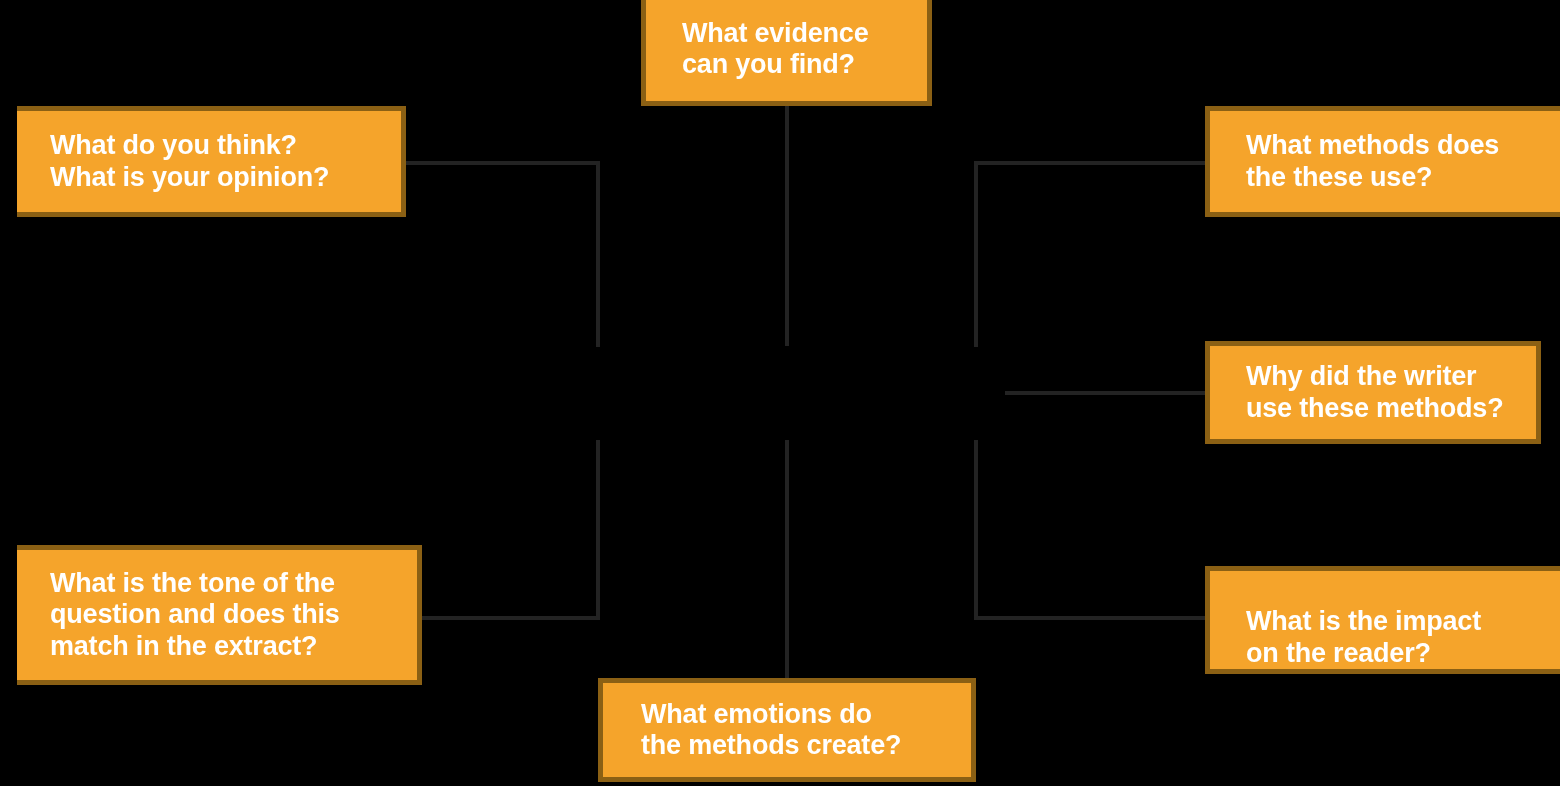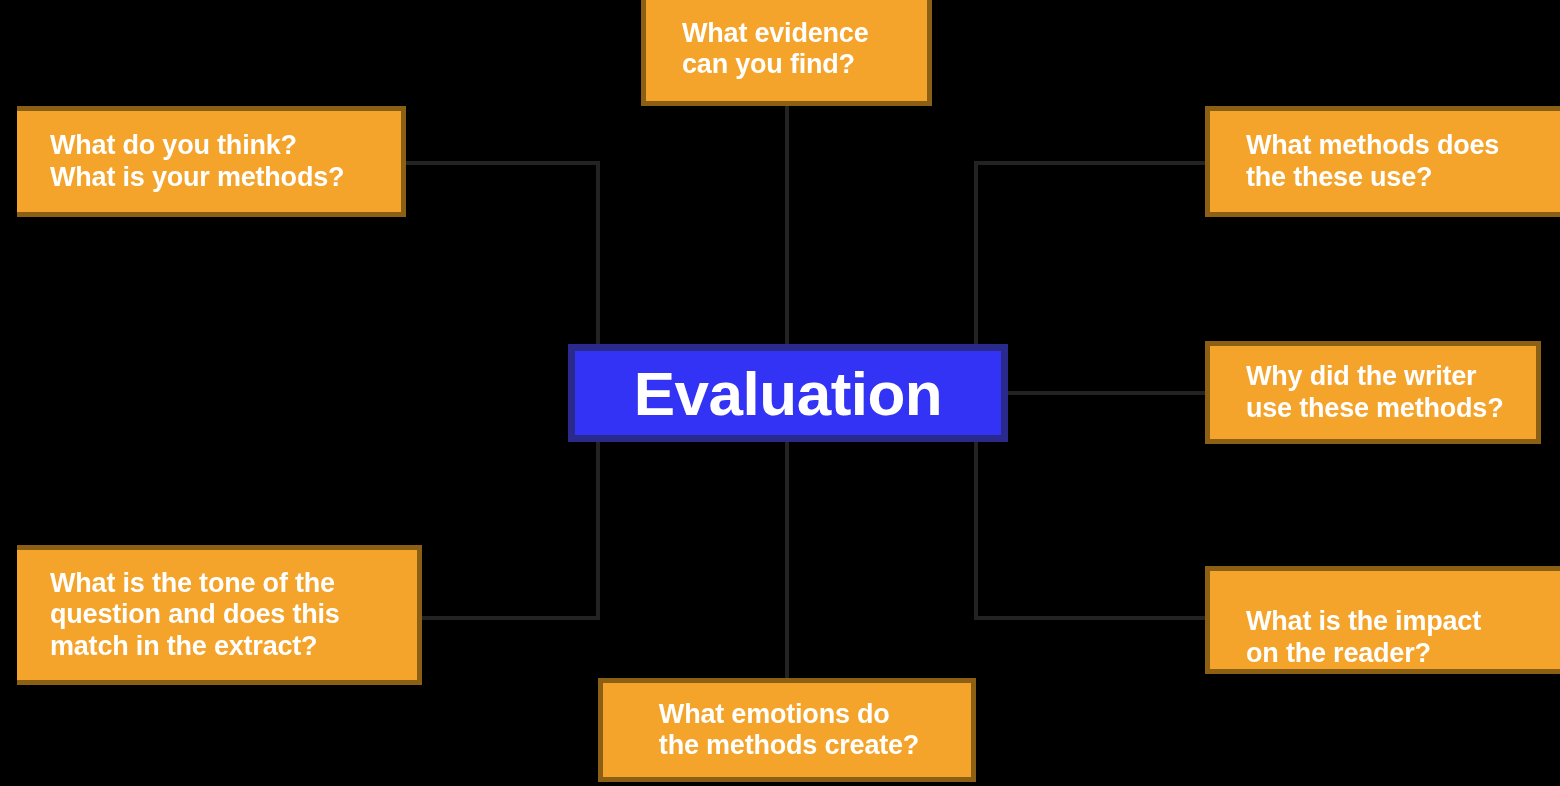--- a/index.html
+++ b/index.html
@@ -88,21 +88,21 @@
 
   <div class="conn" style="left:957px; top:616px; width:232px; height:4px;"></div>
 
   <div class="node node-branch" style="left:624px; top:-8px; width:291px; height:114px;">
     <span class="label">What evidence
 can you find?</span>
   </div>
 
   <div class="node node-branch" style="left:-8px; top:106px; width:397px; height:111px;">
     <span class="label">What do you think?
-What is your methods?</span>
+What is your opinion?</span>
   </div>
 
   <div class="node node-branch" style="left:1188px; top:106px; width:380px; height:111px;">
     <span class="label">What methods does
 the these use?</span>
   </div>
 
   <div class="node node-branch" style="left:1188px; top:341px; width:336px; height:103px;">
     <span class="label">Why did the writer
 use these methods?</span>
@@ -112,22 +112,19 @@
     <span class="label">What is the impact
 on the reader?</span>
   </div>
 
   <div class="node node-branch" style="left:-8px; top:545px; width:413px; height:140px;">
     <span class="label">What is the tone of the
 question and does this
 match in the extract?</span>
   </div>
 
-  <div class="node node-branch" style="left:581px; top:678px; width:378px; height:104px; padding-left:18px;justify-content:center;">
+  <div class="node node-branch" style="left:581px; top:678px; width:378px; height:104px; padding-left:38px;">
     <span class="label">What emotions do
 the methods create?</span>
   </div>
 
-  <div class="node node-center" style="left:551px; top:344px; width:440px; height:98px;">
-    <span class="label">Evaluation</span>
-  </div>
 
 </div>
 
 </body></html>

